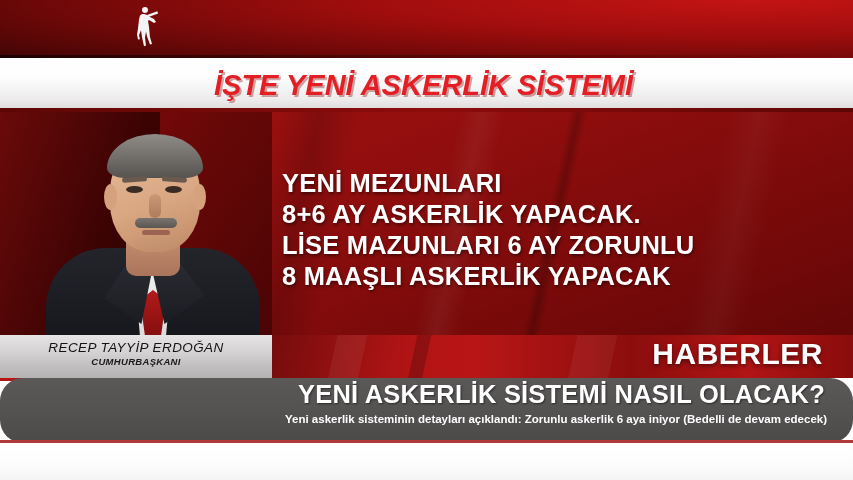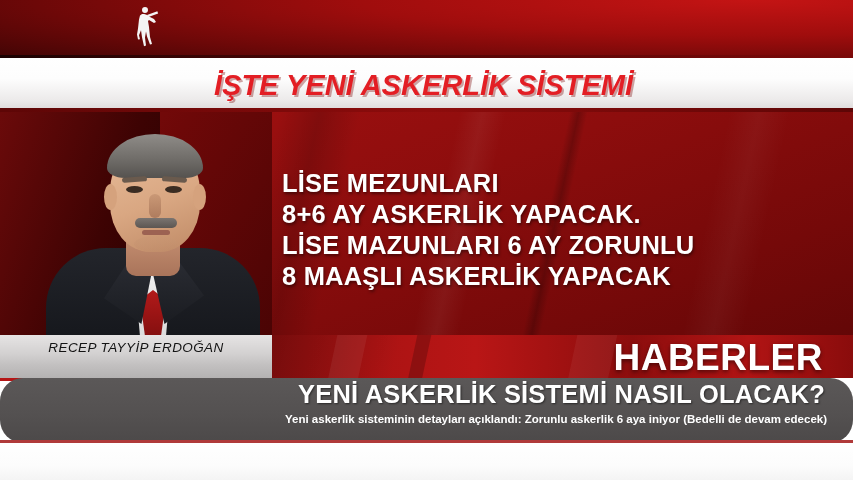--- a/index.html
+++ b/index.html
@@ -169,21 +169,21 @@
       linear-gradient(105deg, rgba(0,0,0,.25) 0%, rgba(0,0,0,0) 22%),
       linear-gradient(90deg,#9d1010 0%,#b91616 35%,#8c0d0d 62%,#b11414 82%,#8a0c0c 100%);
     overflow:hidden;
   }
   .hb-streak{position:absolute;top:-20px;height:90px;transform:skewX(-12deg);}
   .hb1{left:60px;width:30px;background:rgba(255,255,255,.06);}
   .hb2{left:140px;width:14px;background:rgba(0,0,0,.2);}
   .hb3{left:300px;width:40px;background:rgba(255,255,255,.05);}
   .haberler-text{
     position:absolute;right:30px;top:2px;
-    font-size:37px;font-weight:bold;color:#ffffff;letter-spacing:.5px;
+    font-size:30px;font-weight:bold;color:#ffffff;letter-spacing:.5px;
     text-shadow:0 2px 4px rgba(0,0,0,.5);
   }
 
   
   .ticker{
     position:absolute;left:0;top:378px;width:853px;height:65px;
     background:linear-gradient(180deg,#5b5858 0%,#545151 55%,#4c4949 100%);
     border-radius:23px;
   }
   .ticker:after{
@@ -255,24 +255,25 @@
       <div class="eye-r"></div>
       <div class="nose"></div>
       <div class="chin"></div>
       <div class="mustache"></div>
       <div class="mouth"></div>
     </div>
   </div>
 
   <div class="caption-bar">
     <div class="cap-name">RECEP TAYYİP  ERDOĞAN</div>
+    <div class="cap-role">CUMHURBAŞKANI</div>
   </div>
 
   <div class="bulletin">
-    <div class="bline">LİSE MEZUNLARI</div>
+    <div class="bline">YENİ MEZUNLARI</div>
     <div class="bline">8+6 AY ASKERLİK YAPACAK.</div>
     <div class="bline">LİSE MAZUNLARI 6 AY ZORUNLU</div>
     <div class="bline">8 MAAŞLI ASKERLİK YAPACAK</div>
   </div>
 
   <div class="haberler-band">
     <div class="hb-streak hb1"></div>
     <div class="hb-streak hb2"></div>
     <div class="hb-streak hb3"></div>
     <div class="haberler-text">HABERLER</div>

